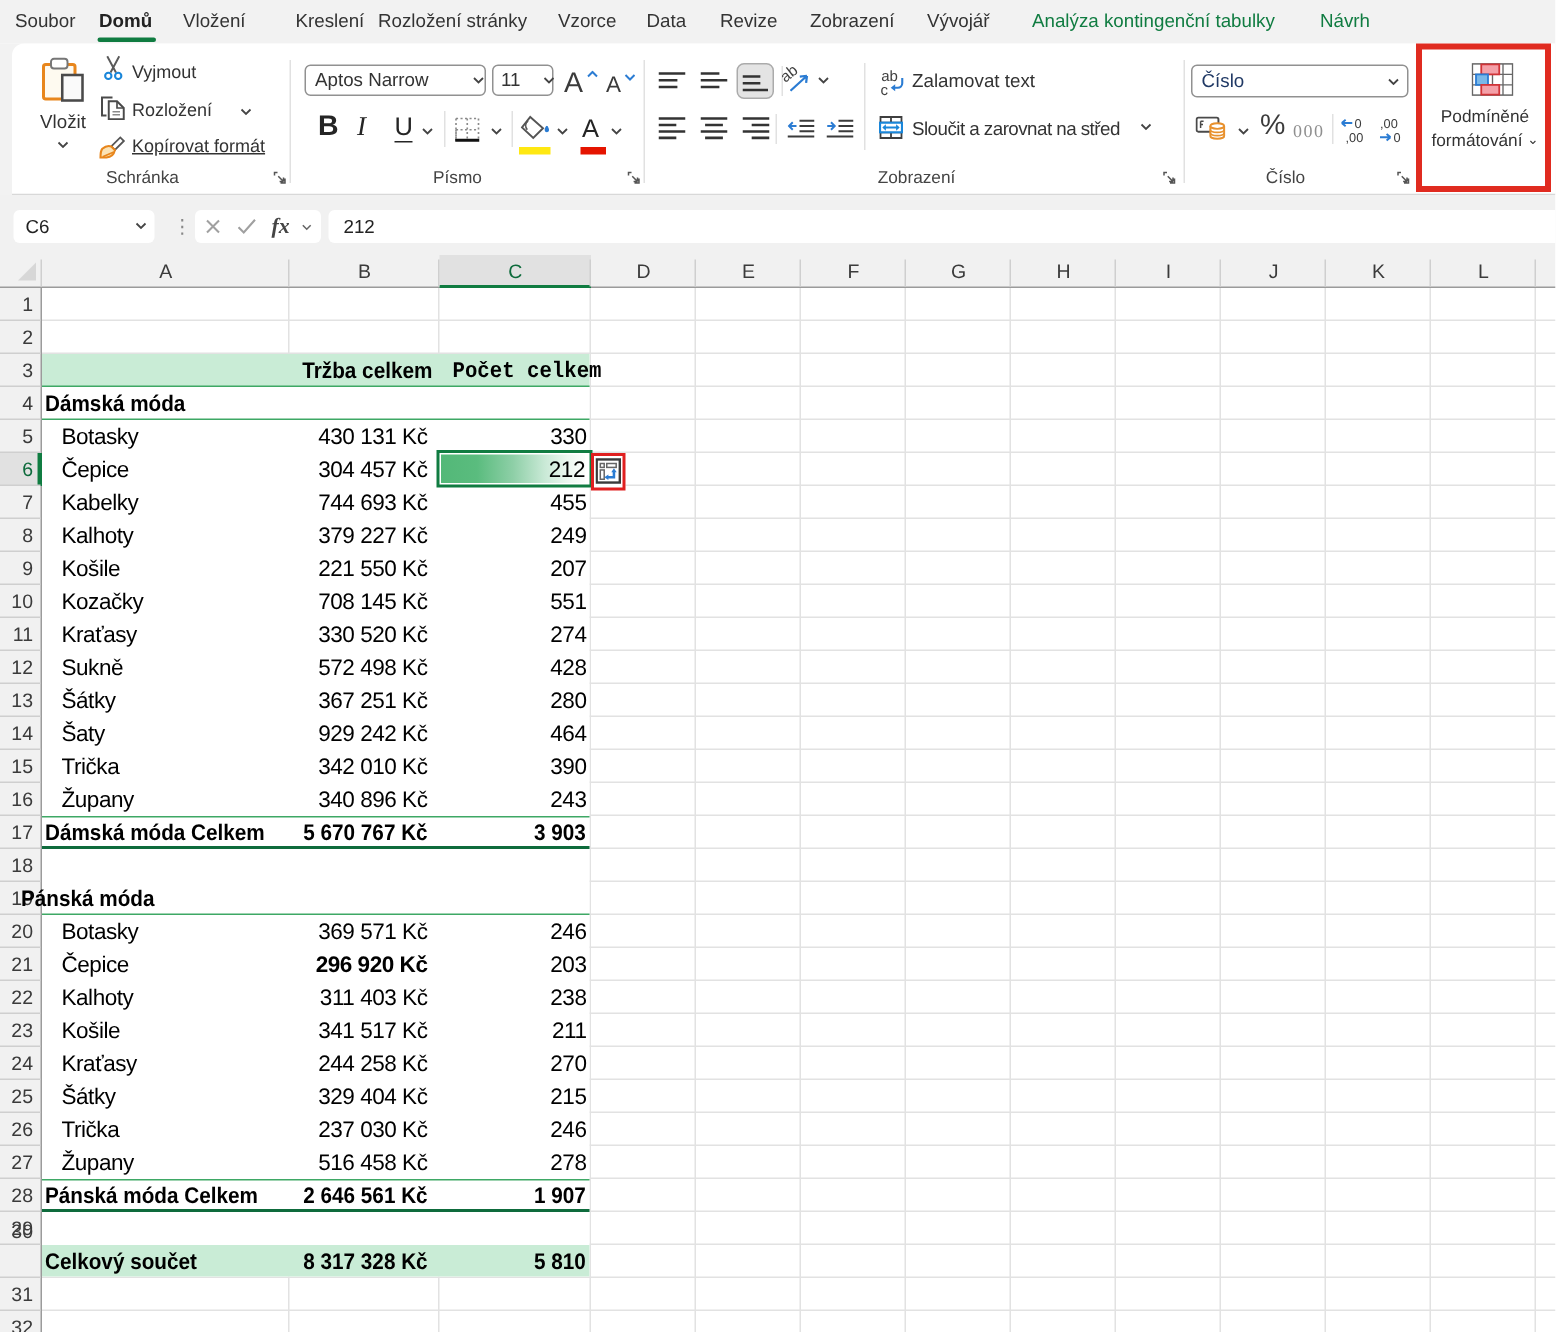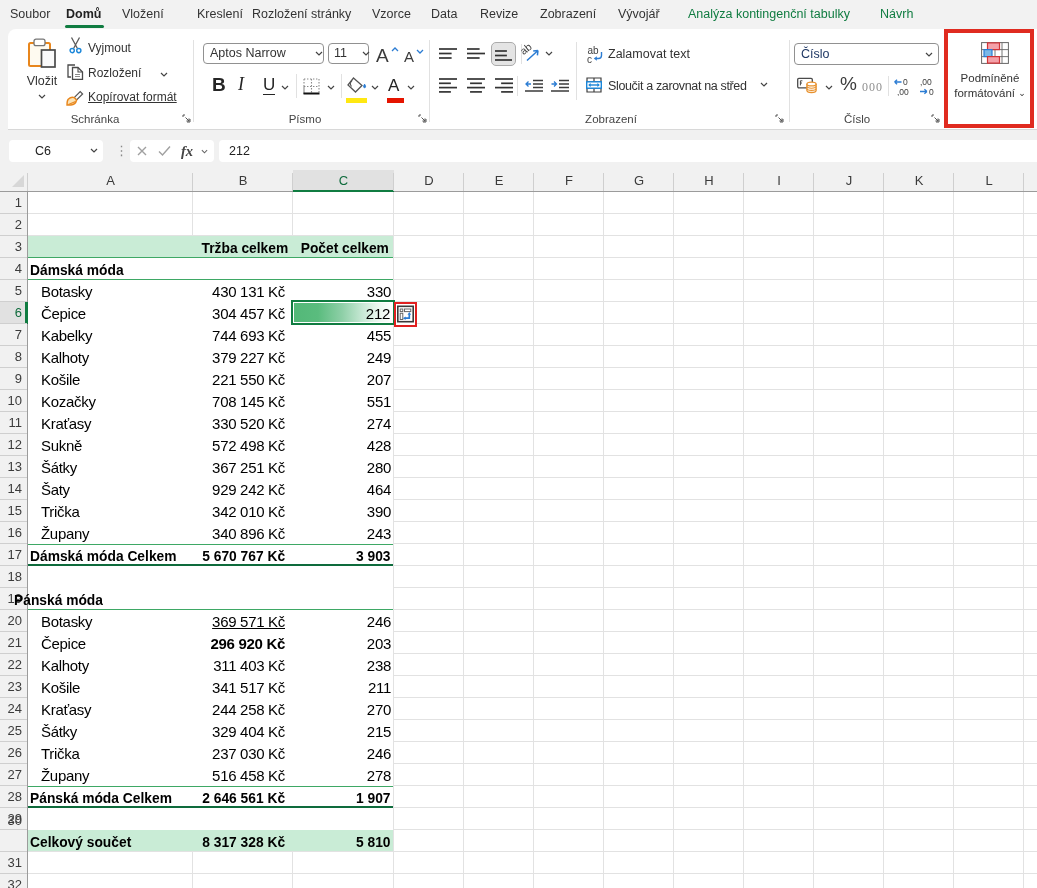--- a/index.html
+++ b/index.html
@@ -315,21 +315,21 @@
 <rect x="0.6" y="0.6" width="26.8" height="20.8" fill="#fff" stroke="#666" stroke-width="1"></rect>
 <path d="M7 0.6 V21.4 M14 0.6 V21.4 M21 0.6 V21.4 M0.6 7.6 H27.4 M0.6 14.6 H27.4" stroke="#666" stroke-width="0.9"></path>
 <rect x="6.5" y="0.9" width="12" height="6.7" fill="#f4a0a8" stroke="#d13438" stroke-width="1.2"></rect>
 <rect x="3" y="7.6" width="8" height="7" fill="#7ab8e8" stroke="#2b7cd3" stroke-width="1.2"></rect>
 <rect x="6.5" y="14.6" width="12" height="6.5" fill="#f4a0a8" stroke="#d13438" stroke-width="1.2"></rect>
 </svg>
   </div>
 <div class="ab" style="left:948px;top:71px;width:84px;text-align:center;font-size:11.5px;color:#333;line-height:15px;">Podmíněné<br>formátování <span style="font-size:9px;vertical-align:1px;">⌄</span></div>
 <div class="ab" style="left:0;top:130px;width:1037px;height:40px;background:#f1f1f1;"></div>
 <div class="ab" style="left:9px;top:140px;width:94px;height:22px;background:#fff;border-radius:4px;"></div>
-<div class="ab" style="left:17px;top:144px;font-size:12.5px;color:#222;margin-left:18px;">C6</div>
+<div class="ab" style="left:17px;top:144px;font-size:12.5px;color:#222;">C6</div>
 <div class="ab" style="left:90px;top:148px;width:8px;height:5px">
     <svg width="8" height="5" viewBox="0 0 8 5">
       <path d="M1 1 L4 4 L7 1" fill="none" stroke="#444" stroke-width="1.2"></path>
     </svg>
   </div>
 <div class="ab" style="left:115px;top:143px;font-size:13px;color:#888;">⋮</div>
 <div class="ab" style="left:130px;top:140px;width:84px;height:22px;background:#fff;border-radius:4px;"></div>
 <div class="ab" style="left:136px;top:145px;width:12px;height:12px;">
     <svg width="12" height="12" viewBox="0 0 12 12">
       <path d="M2 2 L10 10 M10 2 L2 10" stroke="#a0a0a0" stroke-width="1.4"></path>
@@ -491,21 +491,21 @@
 <div class="ab" style="left:28px;top:236px;width:365px;height:615px;background:#fff;"></div>
 <div class="ab" style="left:28px;top:236px;width:365px;height:21px;background:#c9ecd6;border-bottom:1px solid #3ea865;"></div>
 <div class="ab" style="left:28px;top:830px;width:365px;height:21px;background:#c9ecd6;"></div>
 <div class="ab" style="left:28px;top:279px;width:365px;height:1px;background:#3ea865;"></div>
 <div class="ab" style="left:28px;top:544px;width:365px;height:1px;background:#3ea865;"></div>
 <div class="ab" style="left:28px;top:564px;width:365px;height:2px;background:#0e6b3c;"></div>
 <div class="ab" style="left:28px;top:609px;width:365px;height:1px;background:#3ea865;"></div>
 <div class="ab" style="left:28px;top:786px;width:365px;height:1px;background:#3ea865;"></div>
 <div class="ab" style="left:28px;top:806px;width:365px;height:2px;background:#0e6b3c;"></div>
 <div class="cellr" style="left:193px;top:236px;width:95px;"><span class="sqr b">Tržba celkem</span></div>
-<div class="cellr" style="left:293px;top:236px;width:95px;"><span class="sqr b">Počet celkem</span></div>
+<div class="cellr" style="left:293px;top:236px;width:95px;font-family:Liberation Mono, monospace;"><span class="sqr b">Počet celkem</span></div>
 <div class="cell" style="left:30px;top:258px;"><span class="sqz b">Dámská móda</span></div>
 <div class="cell" style="left:41px;top:280px;">Botasky</div>
 <div class="cellr" style="left:193px;top:280px;width:92px;">430 131 Kč</div>
 <div class="cellr" style="left:293px;top:280px;width:98px;">330</div>
 <div class="cell" style="left:41px;top:302px;">Čepice</div>
 <div class="cellr" style="left:193px;top:302px;width:92px;">304 457 Kč</div>
 <div class="cell" style="left:41px;top:324px;">Kabelky</div>
 <div class="cellr" style="left:193px;top:324px;width:92px;">744 693 Kč</div>
 <div class="cellr" style="left:293px;top:324px;width:98px;">455</div>
 <div class="cell" style="left:41px;top:346px;">Kalhoty</div>
@@ -533,21 +533,21 @@
 <div class="cellr" style="left:193px;top:500px;width:92px;">342 010 Kč</div>
 <div class="cellr" style="left:293px;top:500px;width:98px;">390</div>
 <div class="cell" style="left:41px;top:522px;">Župany</div>
 <div class="cellr" style="left:193px;top:522px;width:92px;">340 896 Kč</div>
 <div class="cellr" style="left:293px;top:522px;width:98px;">243</div>
 <div class="cell" style="left:30px;top:544px;"><span class="sqz b">Dámská móda Celkem</span></div>
 <div class="cellr" style="left:193px;top:544px;width:92px;"><span class="sqr b">5 670 767 Kč</span></div>
 <div class="cellr" style="left:293px;top:544px;width:98px;"><span class="sqr b">3 903</span></div>
 <div class="cell" style="left:14px;top:588px;"><span class="sqz b">Pánská móda</span></div>
 <div class="cell" style="left:41px;top:610px;">Botasky</div>
-<div class="cellr" style="left:193px;top:610px;width:92px;text-decoration:underline;">369 571 Kč</div>
+<div class="cellr" style="left:193px;top:610px;width:92px;">369 571 Kč</div>
 <div class="cellr" style="left:293px;top:610px;width:98px;">246</div>
 <div class="cell" style="left:41px;top:632px;">Čepice</div>
 <div class="cellr" style="left:193px;top:632px;width:92px;font-weight:bold;">296 920 Kč</div>
 <div class="cellr" style="left:293px;top:632px;width:98px;">203</div>
 <div class="cell" style="left:41px;top:654px;">Kalhoty</div>
 <div class="cellr" style="left:193px;top:654px;width:92px;text-align:right;">311 403 Kč</div>
 <div class="cellr" style="left:293px;top:654px;width:98px;">238</div>
 <div class="cell" style="left:41px;top:676px;">Košile</div>
 <div class="cellr" style="left:193px;top:676px;width:92px;">341 517 Kč</div>
 <div class="cellr" style="left:293px;top:676px;width:98px;">211</div>

